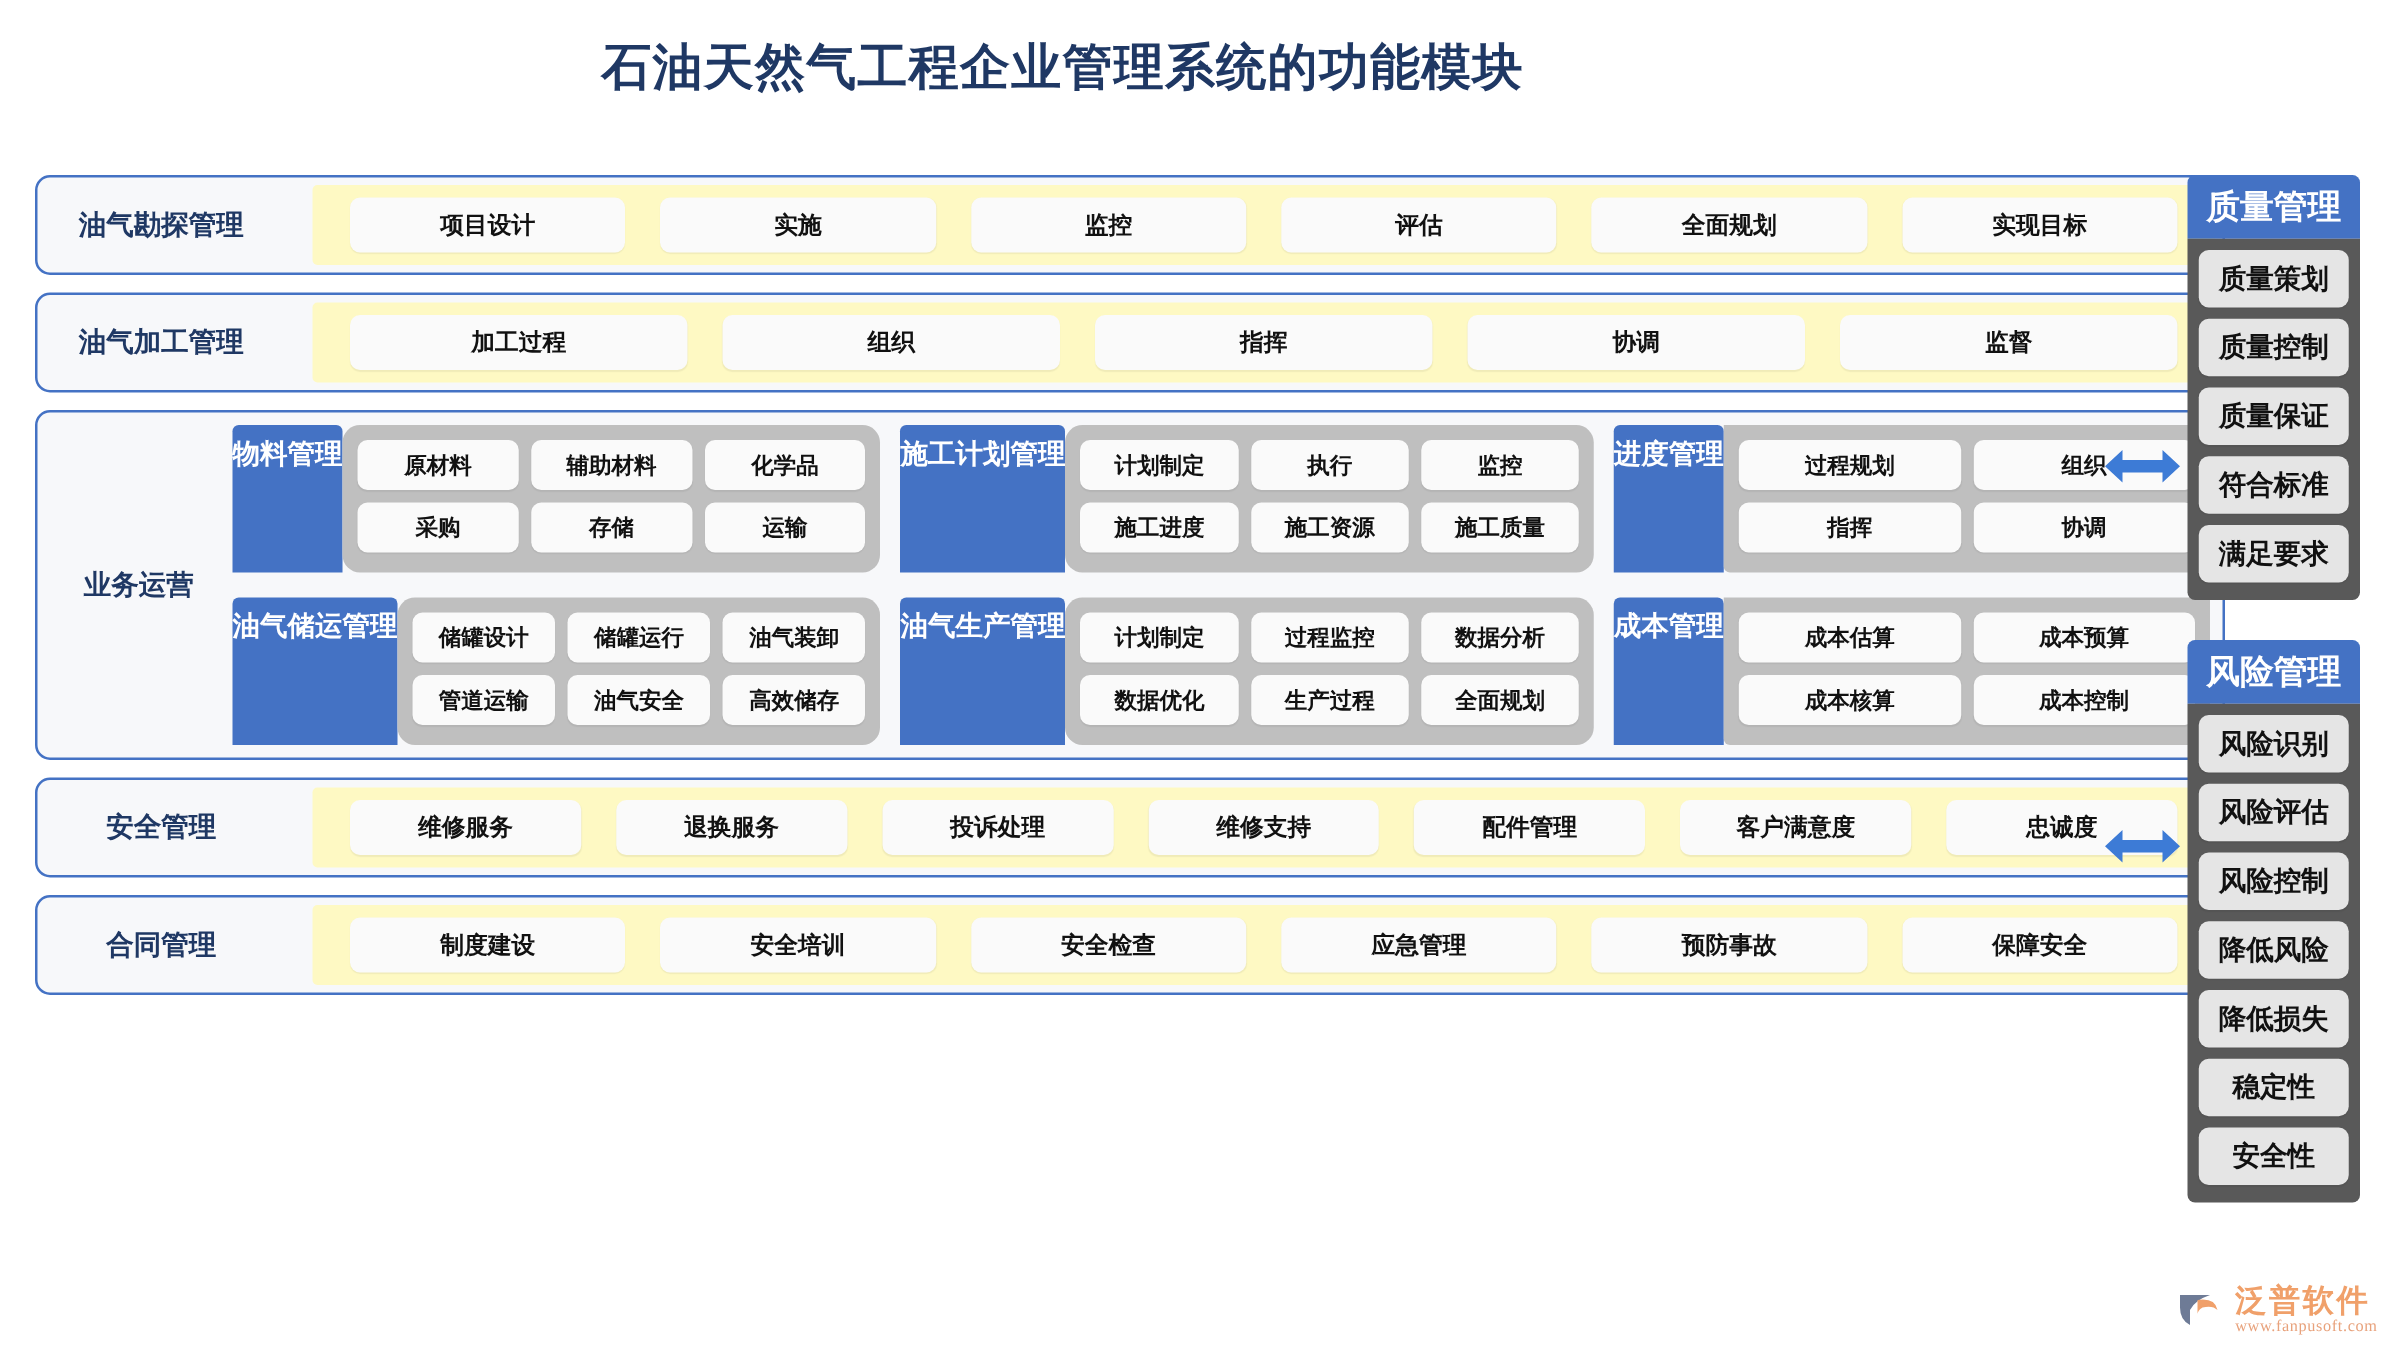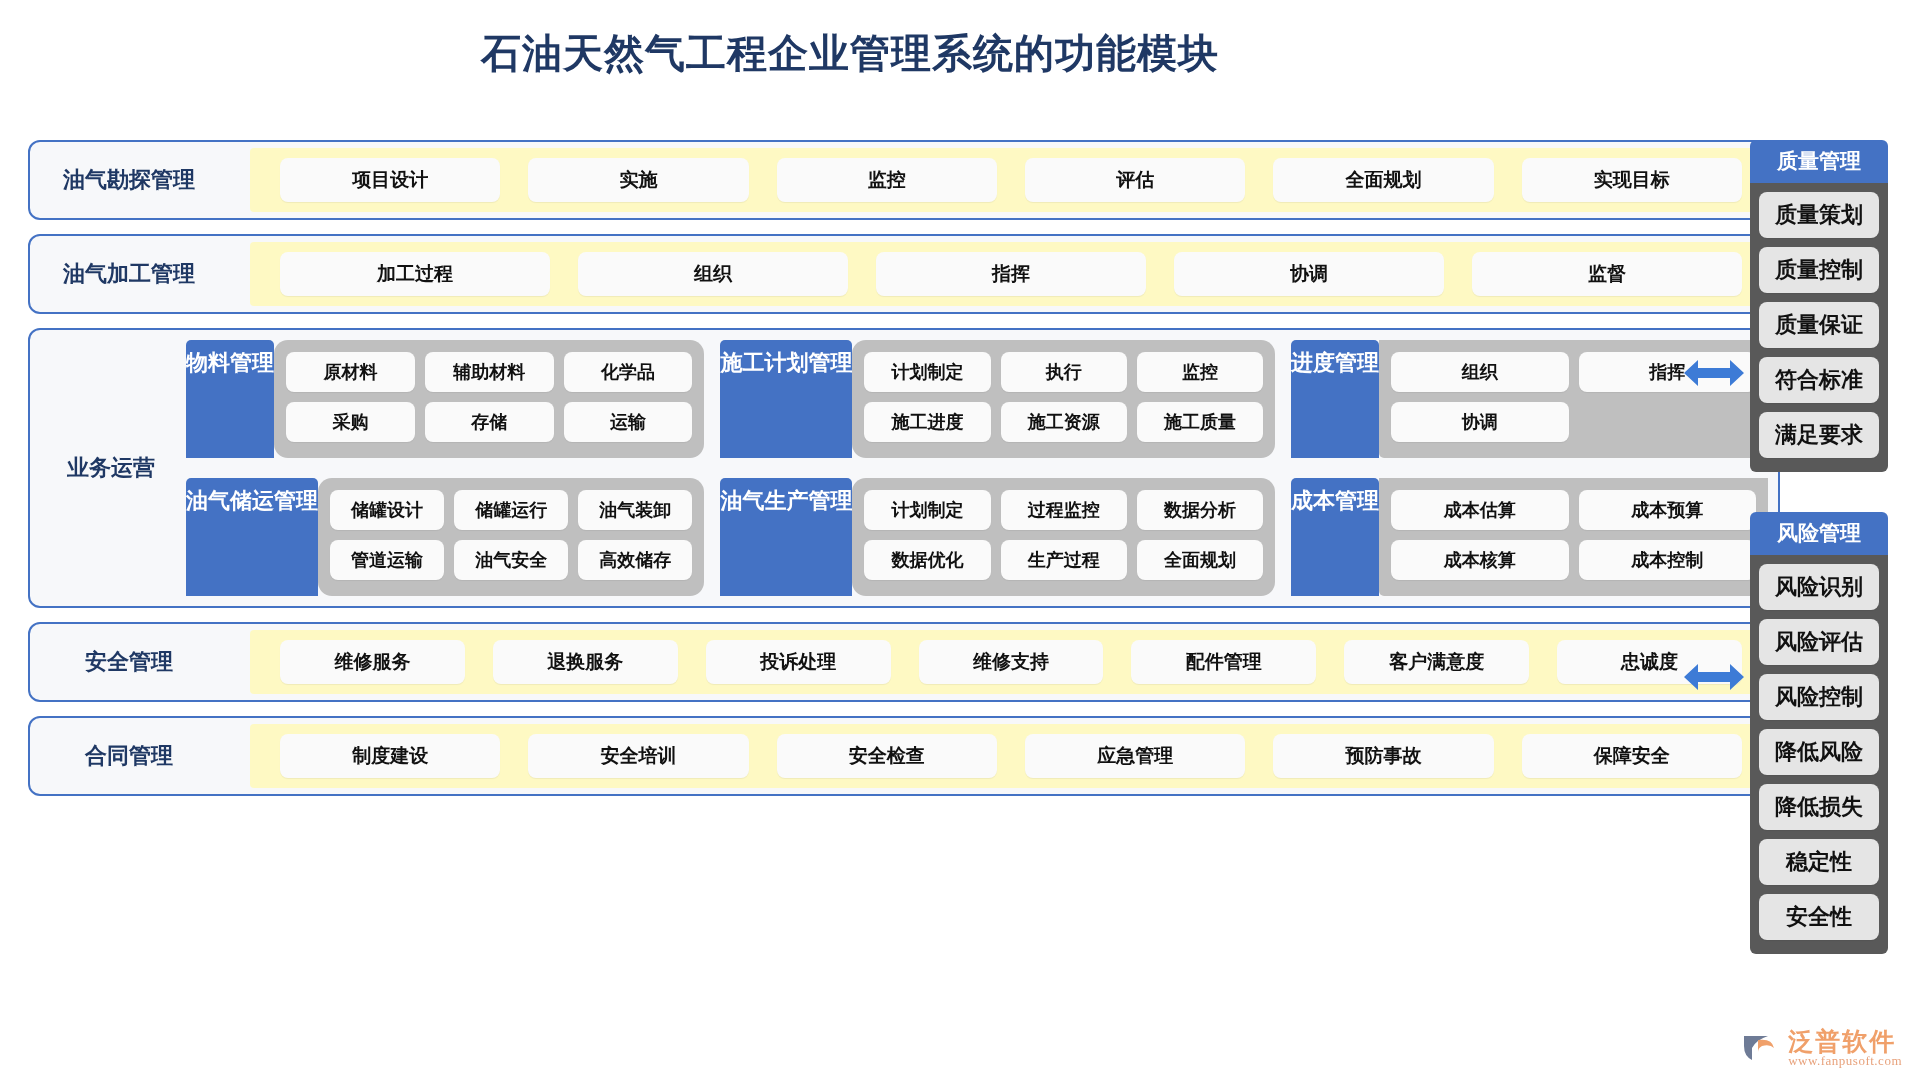--- a/index.html
+++ b/index.html
@@ -101,21 +101,21 @@
   .cols3 { grid-template-columns: repeat(3, 1fr); border-radius: 14px; }
   .cols2 { grid-template-columns: repeat(2, 1fr); }
   .card-body .pill { font-size: 18px; padding: 8px 2px; }
 
   
   .side { position: absolute; width: 138px; }
   .side-quality { left: 1750px; top: 140px; }
   .side-risk    { left: 1750px; top: 512px; }
   .side-head {
     background: #4472C4; color: #fff;
-    font-size: 21px; font-weight: bold; text-align: center;
+    font-size: 27px; font-weight: bold; text-align: center;
     padding: 7px 0 8px;
     border-radius: 6px 6px 0 0;
   }
   .side-body {
     background: #595959;
     border-radius: 0 0 6px 6px;
     padding: 9px 9px 14px;
     display: flex; flex-direction: column; gap: 9px;
   }
   .side-body .pill { font-size: 22px; padding: 8px 2px; background:#e5e5e5; }
@@ -192,20 +192,21 @@
             <div class="pill">监控</div>
             <div class="pill">施工进度</div>
             <div class="pill">施工资源</div>
             <div class="pill">施工质量</div>
           </div>
         </div>
 
         <div class="card">
           <div class="card-head">进度管理</div>
           <div class="card-body cols2">
+            <div class="pill">过程规划</div>
             <div class="pill">组织</div>
             <div class="pill">指挥</div>
             <div class="pill">协调</div>
           </div>
         </div>
 
         <div class="card">
           <div class="card-head">油气储运管理</div>
           <div class="card-body cols3">
             <div class="pill">储罐设计</div>

